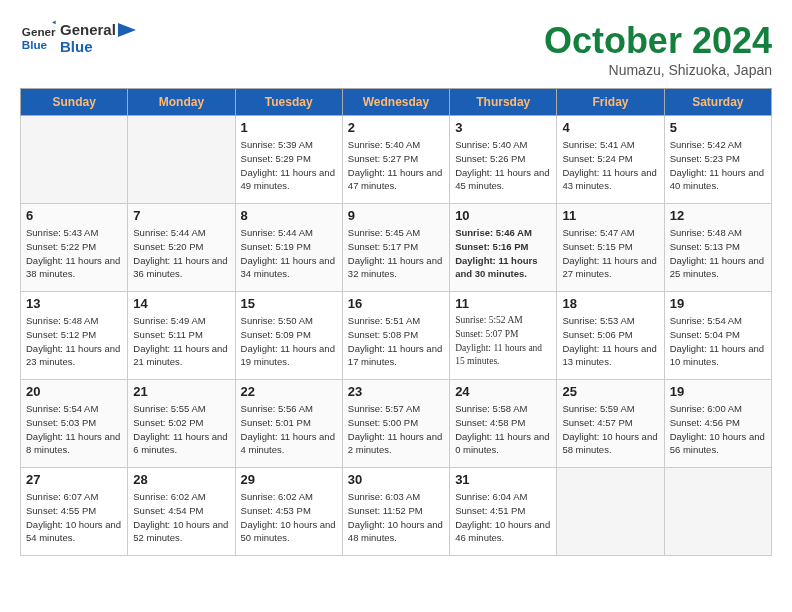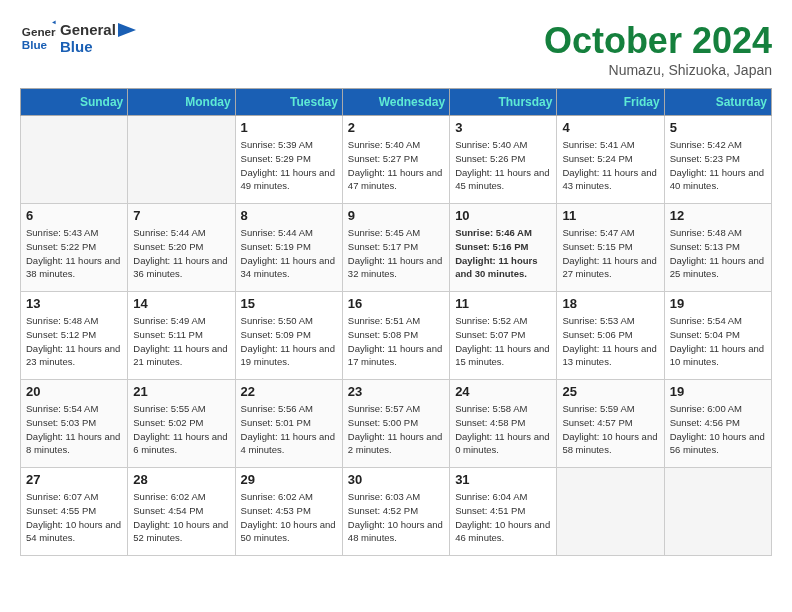--- a/index.html
+++ b/index.html
@@ -37,24 +37,24 @@
       font-size: 14px;
       color: #555;
     }
     table {
       width: 100%;
       border-collapse: collapse;
       table-layout: fixed;
     }
     th {
       background: #1a5fb4;
-      color: #5eead4;
+      color: #fdba74;
       font-size: 12px;
       padding: 6px 4px;
-      text-align: right;
+      text-align: center;
       border: 1px solid #aaa;
     }
     td {
       vertical-align: top;
       border: 1px solid #ccc;
       padding: 4px 5px;
       font-size: 10px;
       color: #333;
       height: 88px;
       background: #fff;
@@ -215,21 +215,21 @@
 Daylight: 11 hours and 19 minutes.</div>
         </td>
         <td>
           <span class="day-num">16</span>
           <div class="day-info" style="white-space: pre-line;">Sunrise: 5:51 AM
 Sunset: 5:08 PM
 Daylight: 11 hours and 17 minutes.</div>
         </td>
         <td>
           <span class="day-num">11</span>
-          <div class="day-info" style="white-space: pre-line;">Sunrise: 5:52 AM
+          <div class="day-info" style="white-space: pre-line; font-family: Liberation Serif, serif;">Sunrise: 5:52 AM
 Sunset: 5:07 PM
 Daylight: 11 hours and 15 minutes.</div>
         </td>
         <td>
           <span class="day-num">18</span>
           <div class="day-info" style="white-space: pre-line;">Sunrise: 5:53 AM
 Sunset: 5:06 PM
 Daylight: 11 hours and 13 minutes.</div>
         </td>
         <td>
@@ -298,21 +298,21 @@
         </td>
         <td>
           <span class="day-num">29</span>
           <div class="day-info" style="white-space: pre-line;">Sunrise: 6:02 AM
 Sunset: 4:53 PM
 Daylight: 10 hours and 50 minutes.</div>
         </td>
         <td>
           <span class="day-num">30</span>
           <div class="day-info" style="white-space: pre-line;">Sunrise: 6:03 AM
-Sunset: 4:52 PM
+Sunset: 11:52 PM
 Daylight: 10 hours and 48 minutes.</div>
         </td>
         <td>
           <span class="day-num">31</span>
           <div class="day-info" style="white-space: pre-line;">Sunrise: 6:04 AM
 Sunset: 4:51 PM
 Daylight: 10 hours and 46 minutes.</div>
         </td>
         <td class="empty"></td>
         <td class="empty"></td>

